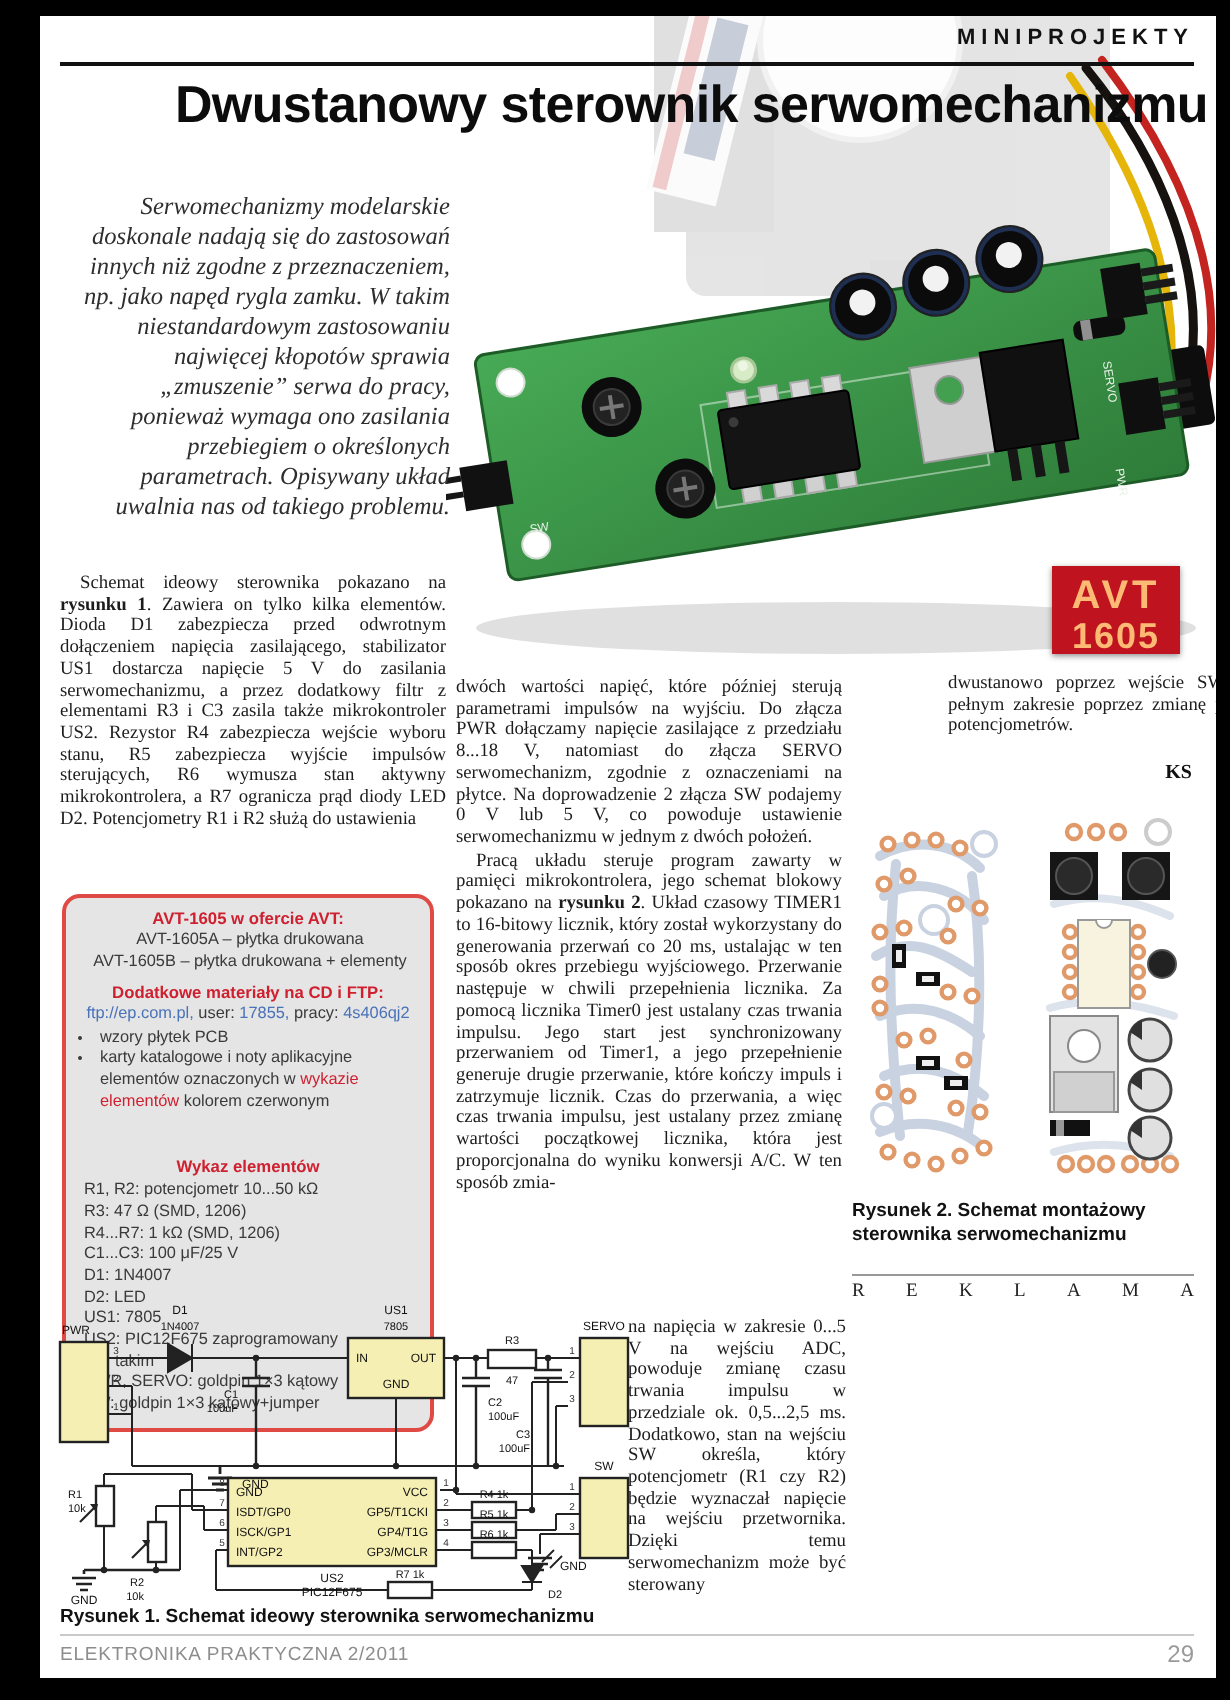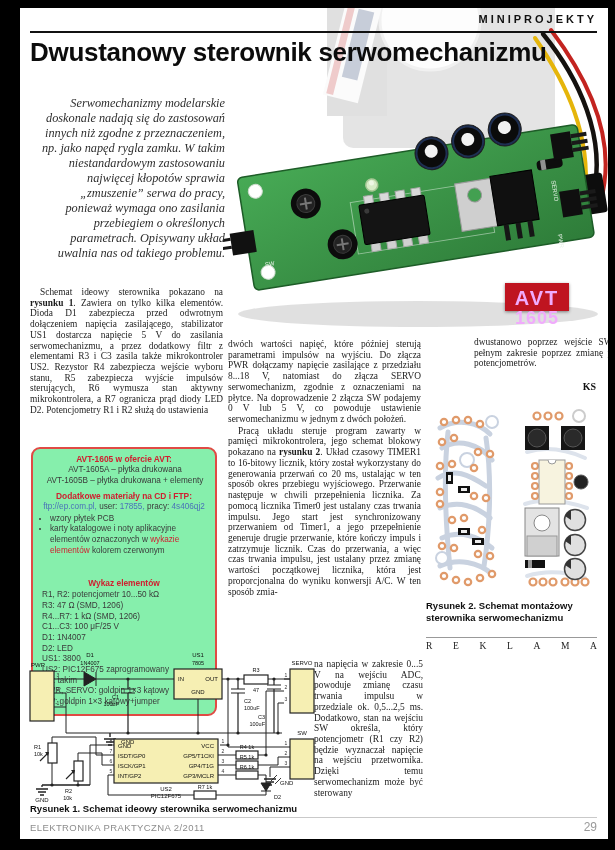--- a/index.html
+++ b/index.html
@@ -7,22 +7,22 @@
         font-family:"Liberation Sans",sans-serif;margin:0 auto;}
   .bar{position:absolute;background:#000;z-index:6;}
   .bar.top{left:0;top:0;width:615px;height:8px;}
   .bar.left{left:0;top:0;width:20px;height:850px;}
   .bar.right{left:608px;top:0;width:7px;height:850px;}
   .bar.bottom{left:0;top:839px;width:615px;height:11px;}
 
   .section-label{position:absolute;right:18px;top:13px;font-weight:700;font-size:11px;
         letter-spacing:3px;color:#111;z-index:4;}
   .header-rule{position:absolute;left:30px;top:31px;width:567px;height:2px;background:#111;z-index:4;}
-  .page-title{position:absolute;left:30px;top:37px;width:560px;font-size:26px;font-weight:700;
-        letter-spacing:-0.3px;color:#0c0c0c;z-index:4;}
+  .page-title{position:absolute;left:44px;top:37px;width:560px;font-size:26px;font-weight:700;
+        letter-spacing:-0.3px;color:#0c0c0c;z-index:4;text-align:right;}
 
   .hero{position:absolute;left:223px;top:8px;width:385px;height:330px;z-index:1;}
 
   .lead{position:absolute;left:32px;top:96px;width:193px;z-index:3;text-align:right;
         font-family:"Liberation Serif",serif;font-style:italic;font-size:12.3px;line-height:1.22;
         color:#2e2e2e;}
 
   .body-text{font-family:"Liberation Serif",serif;font-size:9.4px;line-height:1.14;color:#1c1c1c;
         text-align:justify;position:absolute;z-index:3;}
   .body-text p{margin:0;}
@@ -30,35 +30,35 @@
   .body-text .b{font-weight:700;}
   .col1{left:30px;top:287px;width:193px;max-height:160px;overflow:hidden;}
   .col2{left:228px;top:339px;width:193px;max-height:318px;overflow:hidden;}
   .col2 p+p{margin-top:1px;}
   .colnarrow{left:314px;top:659px;width:109px;max-height:162px;overflow:hidden;}
   .col3{left:426px;top:337px;width:170px;margin-left:48px;}
   .author{position:absolute;left:426px;top:381px;width:170px;text-align:right;
         font-family:"Liberation Serif",serif;font-weight:700;font-size:10px;color:#111;z-index:3;}
 
   .avtbox{position:absolute;left:31px;top:447px;width:186px;z-index:3;box-sizing:border-box;
-        border:2px solid #e04a44;border-radius:9px;padding:5px 7px 6px 7px;background:#86efac;
+        border:2px solid #e04a44;border-radius:9px;padding:5px 7px 6px 7px;background:#e5e5e5;
         font-size:8.2px;line-height:1.3;color:#3a3a3a;}
   .avtbox .bx-title{color:#cf2030;font-weight:700;text-align:center;font-size:8.4px;}
   .avtbox .bx-title.m{margin-top:5px;}
   .avtbox .bx-title.m2{margin-top:22px;margin-bottom:1px;}
   .avtbox .bx-line{text-align:center;padding-left:2px;}
   .avtbox .bx-line.center{text-align:center;padding-left:0;}
   .avtbox .lnk{color:#4a72b8;}
   .avtbox ul{margin:1px 0 0 0;padding-left:10px;}
   .avtbox li{margin:0;}
   .avtbox .red{color:#cf2030;}
   .avtbox .part{padding-left:2px;}
 
-  .badge{position:absolute;left:505px;top:283px;width:64px;height:28px;background:#bf1420;
-        z-index:4;color:#f0abfc;text-align:center;font-weight:700;
+  .badge{position:absolute;left:526px;top:283px;width:64px;height:44px;background:#bf1420;
+        z-index:4;color:#fdba74;text-align:center;font-weight:700;
         box-shadow:0 1px 3px rgba(0,0,0,.45);}
   .badge .l1{font-size:20px;letter-spacing:2px;line-height:1;padding-top:5px;}
   .badge .l2{font-size:18px;letter-spacing:1px;line-height:1;margin-top:1px;}
 
   .fig2{position:absolute;left:428px;top:408px;width:167px;height:186px;z-index:3;}
   .fig-caption{position:absolute;z-index:3;font-weight:700;font-size:9.5px;line-height:1.25;color:#111;}
   .cap2{left:426px;top:600px;width:176px;}
   .cap1{left:30px;top:803px;width:300px;}
 
   .reklama{position:absolute;left:426px;top:637px;width:171px;border-top:1px solid #999;
@@ -220,21 +220,21 @@
       <li>wzory płytek PCB</li>
       <li><span>karty katalogowe i noty aplikacyjne elementów oznaczonych w </span><span class="red">wykazie elementów</span><span> kolorem czerwonym</span></li>
     </ul>
     <div class="bx-title m2">Wykaz elementów</div>
     <div class="part">R1, R2: potencjometr 10...50 kΩ</div>
     <div class="part">R3: 47 Ω (SMD, 1206)</div>
     <div class="part">R4...R7: 1 kΩ (SMD, 1206)</div>
     <div class="part">C1...C3: 100 μF/25 V</div>
     <div class="part">D1: 1N4007</div>
     <div class="part">D2: LED</div>
-    <div class="part">US1: 3800</div>
+    <div class="part">US1: 7805</div>
     <div class="part">US2: PIC12F675 zaprogramowany</div>
     <div class="part">Zw: takim</div>
     <div class="part">PWR, SERVO: goldpin 1×3 kątowy</div>
     <div class="part">SW: goldpin 1×3 kątowy+jumper</div>
   </div>
 
   <div class="body-text col2">
     <p>dwóch wartości napięć, które później sterują parametrami impulsów na wyjściu. Do złącza PWR dołączamy napięcie zasilające z przedziału 8...18 V, natomiast do złącza SERVO serwomechanizm, zgodnie z oznaczeniami na płytce. Na doprowadzenie 2 złącza SW podajemy 0 V lub 5 V, co powoduje ustawienie serwomechanizmu w jednym z dwóch położeń.</p>
     <p class="ind"><span>Pracą układu steruje program zawarty w pamięci mikrokontrolera, jego schemat blokowy pokazano na </span><span class="b">rysunku 2</span><span>. Układ czasowy TIMER1 to 16-bitowy licznik, który został wykorzystany do generowania przerwań co 20 ms, ustalając w ten sposób okres przebiegu wyjściowego. Przerwanie następuje w chwili przepełnienia licznika. Za pomocą licznika Timer0 jest ustalany czas trwania impulsu. Jego start jest synchronizowany przerwaniem od Timer1, a jego przepełnienie generuje drugie przerwanie, które kończy impuls i zatrzymuje licznik. Czas do przerwania, a więc czas trwania impulsu, jest ustalany przez zmianę wartości początkowej licznika, która jest proporcjonalna do wyniku konwersji A/C. W ten sposób zmia-</span></p>
   </div>

